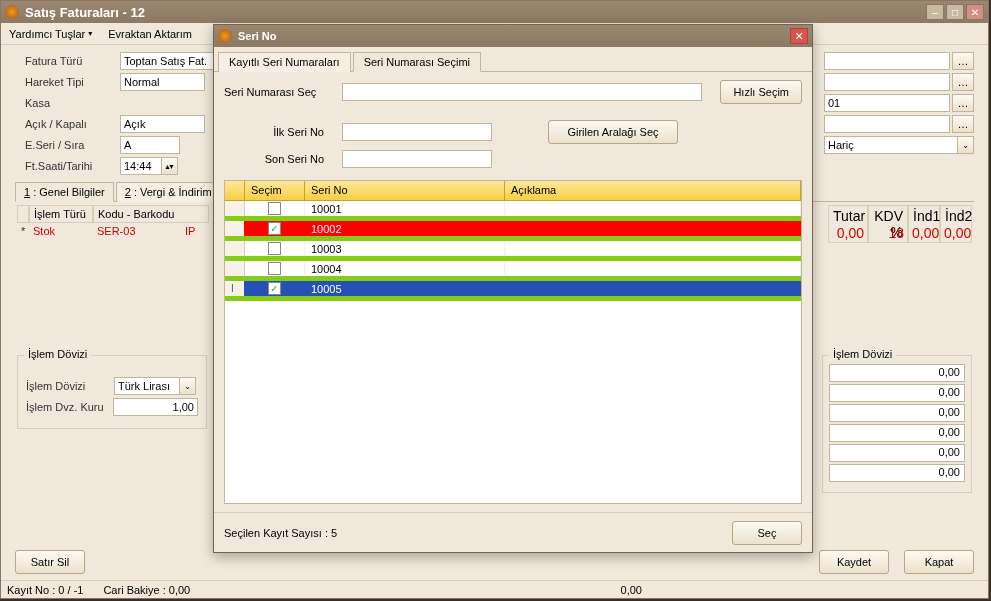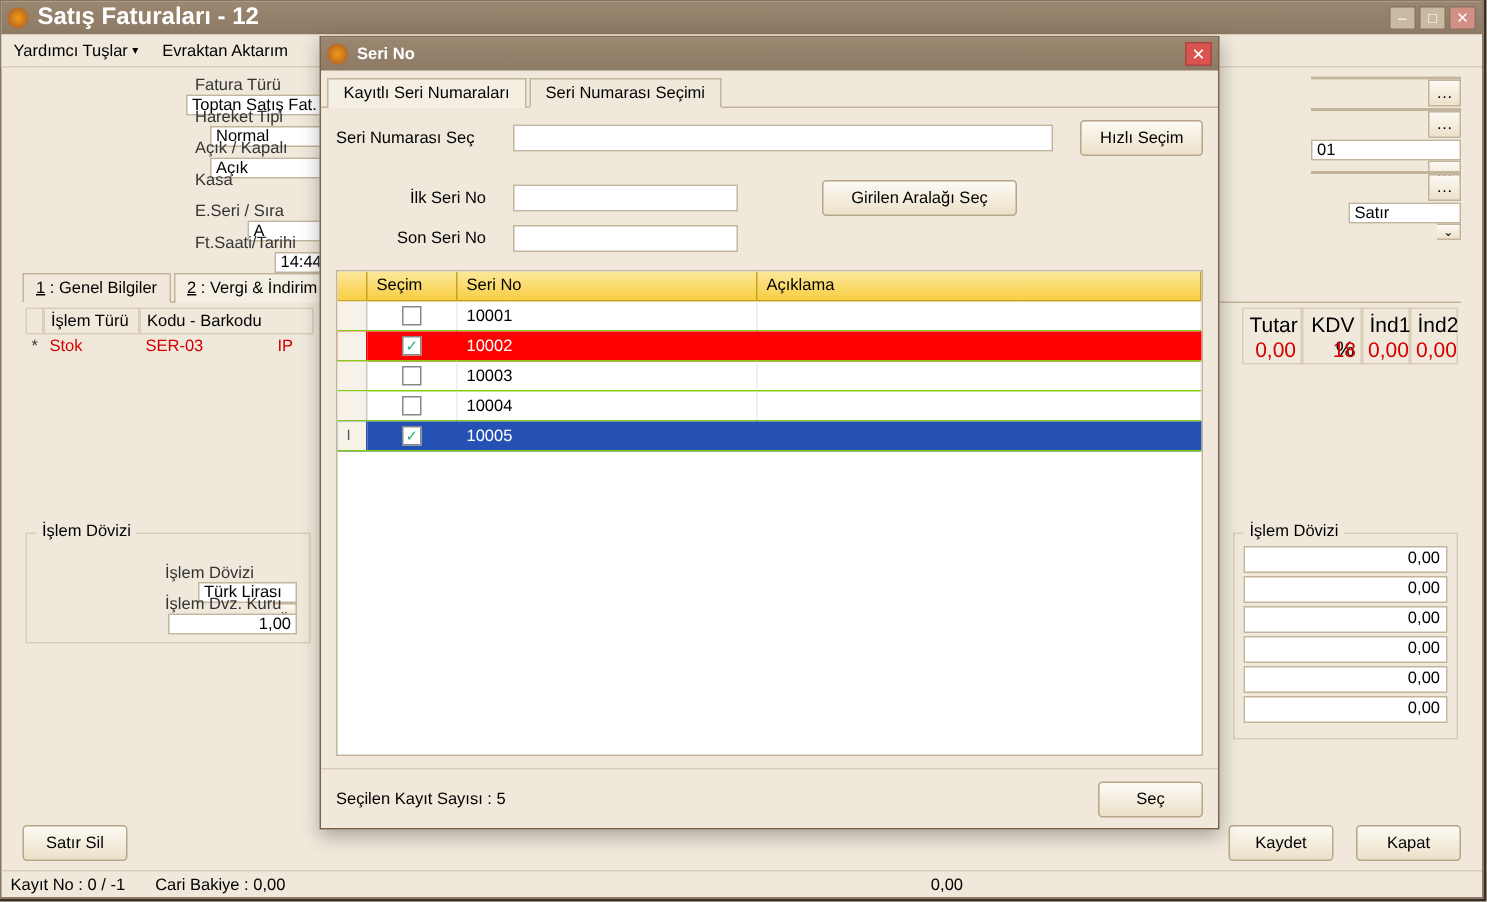--- a/index.html
+++ b/index.html
@@ -2,32 +2,32 @@
 <html><head>
 <meta charset="utf-8">
 <style>
 * { box-sizing: border-box; font-family: Tahoma, Arial, sans-serif; font-size: 11px; }
 body { margin: 0; background: #3a2e28; width: 991px; height: 601px; overflow: hidden; position: relative; }
 
 
 .main-window { position: absolute; left: 0; top: 0; width: 989px; height: 599px; background: #efe8db; border: 1px solid #8a7560; }
 .main-titlebar { height: 22px; background: linear-gradient(#9b8770,#8d7a64); display: flex; align-items: center; padding: 0 4px; color: #fff; }
 .main-titlebar .app-icon { width: 14px; height: 14px; border-radius: 50%; background: radial-gradient(circle,#f39c12,#a0522d); margin-right: 6px; }
-.main-titlebar .caption { flex: 1; font-weight: bold; font-size: 16px; }
+.main-titlebar .caption { flex: 1; font-weight: bold; font-size: 13px; }
 .win-btns { display: flex; gap: 2px; }
 .win-btn { width: 18px; height: 16px; background: #c8b9a3; border: 1px solid #8a7560; display: flex; align-items: center; justify-content: center; cursor: pointer; font-size: 10px; }
 .win-btn.close { background: #d18f86; }
 
 .menubar { height: 22px; background: #efe8db; border-bottom: 1px solid #d9cdb9; display: flex; align-items: stretch; }
 .menu-item { padding: 3px 8px; display: flex; align-items: center; gap: 3px; cursor: pointer; }
 .menu-caret { font-size: 8px; }
 
 .form-area { padding: 6px 10px; position: relative; height: calc(100% - 44px); }
 
-.field-row { display: flex; align-items: flex-end; height: 20px; margin-bottom: 1px; flex-direction: column; }
+.field-row { display: flex; align-items: center; height: 20px; margin-bottom: 1px; }
 .field-label { width: 95px; font-size: 11px; color: #333; }
 .combo, .textbox { height: 18px; border: 1px solid #c2b59b; background: #fff; padding: 0 3px; display: flex; align-items: center; }
 .combo { width: 75px; }
 .combo-caret { width: 16px; height: 18px; border: 1px solid #c2b59b; border-left: none; background: linear-gradient(#fdfaf4,#ece1c9); display: flex; align-items: center; justify-content: center; font-size: 8px; cursor: pointer; }
 .ellipsis-btn { width: 22px; height: 18px; border: 1px solid #c2b59b; background: linear-gradient(#fdfaf4,#ece1c9); margin-left: 2px; display: flex; align-items: center; justify-content: center; cursor: pointer; }
 
 .left-fields { position: absolute; left: 24px; top: 6px; width: 200px; }
 .right-fields { position: absolute; right: 14px; top: 6px; width: 150px; }
 .right-fields .textbox { width: 100px; }
 
@@ -78,21 +78,21 @@
 .indent-lbl { width: 100px; text-align: right; padding-right: 10px; }
 
 .grid-area { flex: 1; border: 1px solid #c2b59b; background: #fff; margin-top: 6px; overflow: hidden; }
 .ghrow { display: flex; height: 20px; background: linear-gradient(#fbe89b,#f9ce42); border-bottom: 1px solid #c5a325; }
 .ghrow .gcell { padding: 3px 6px; border-right: 1px solid #c5a325; font-size: 11px; }
 .col-marker { flex: 0 0 20px; }
 .col-sel { flex: 0 0 60px; }
 .col-seri { flex: 0 0 200px; }
 .col-ack { flex: 1; }
 
-.drow { display: flex; height: 20px; align-items: center; border-bottom: 1px solid #84cc16; }
+.drow { display: flex; height: 20px; align-items: center; border-bottom: 5px solid #84cc16; }
 .drow .dcell { padding: 2px 6px; border-right: 1px solid #eee; height: 100%; display: flex; align-items: center; }
 .drow.red { background: #ff0000; color: #fff; }
 .drow.red .dcell { border-right: 1px solid #ff0000; }
 .drow.blue { background: #2451b3; color: #fff; }
 .drow.blue .dcell { border-right: 1px solid #2451b3; }
 .drow .col-marker { border-right: 1px solid #ccc; background: #f7f2e7; }
 .drow.blue .col-marker, .drow.red .col-marker { background: #f7f2e7; }
 .row-chk { width: 13px; height: 13px; border: 1px solid #888; background: #fff; display: inline-flex; align-items: center; justify-content: center; font-size: 10px; color: #2a7; }
 .drow.blue .row-chk, .drow.red .row-chk { background: #fff; color: #2a7; }
 
@@ -129,25 +129,25 @@
     <div class="left-fields">
       <div class="field-row">
         <span class="field-label">Fatura Türü</span>
         <span class="combo" style="width:101px">Toptan Satış Fat.</span>
       </div>
       <div class="field-row">
         <span class="field-label">Hareket Tipi</span>
         <span class="combo" style="width:85px">Normal</span>
       </div>
       <div class="field-row">
+        <span class="field-label">Kasa</span>
+      </div>
+      <div class="field-row">
         <span class="field-label">Açık / Kapalı</span>
         <span class="combo" style="width:85px">Açık</span>
-      </div>
-      <div class="field-row">
-        <span class="field-label">Kasa</span>
       </div>
       <div class="field-row">
         <span class="field-label">E.Seri / Sıra</span>
         <span class="textbox" style="width:60px">A</span>
       </div>
       <div class="field-row">
         <span class="field-label">Ft.Saati/Tarihi</span>
         <span class="textbox" style="width:42px">14:44</span>
         <span class="combo-caret">▴▾</span>
       </div>
@@ -164,21 +164,21 @@
         </div>
       <div class="field-row">
           <span class="textbox" style="flex:1">01</span>
           <span class="ellipsis-btn">…</span>
         </div>
       <div class="field-row">
           <span class="textbox" style="flex:1"></span>
           <span class="ellipsis-btn">…</span>
         </div>
       <div class="field-row">
-          <span class="combo" style="flex:1">Satır</span>
+          <span class="combo" style="flex:1">Hariç</span>
           <span class="combo-caret">⌄</span>
         </div>
     </div>
 
     <div class="tabs-line">
       <div class="tab active"><u>1</u><span> : Genel Bilgiler</span></div>
       <div class="tab"><u>2</u><span> : Vergi &amp; İndirim</span></div>
       <div class="tab"><u>3</u><span> :</span></div>
     </div>
 

